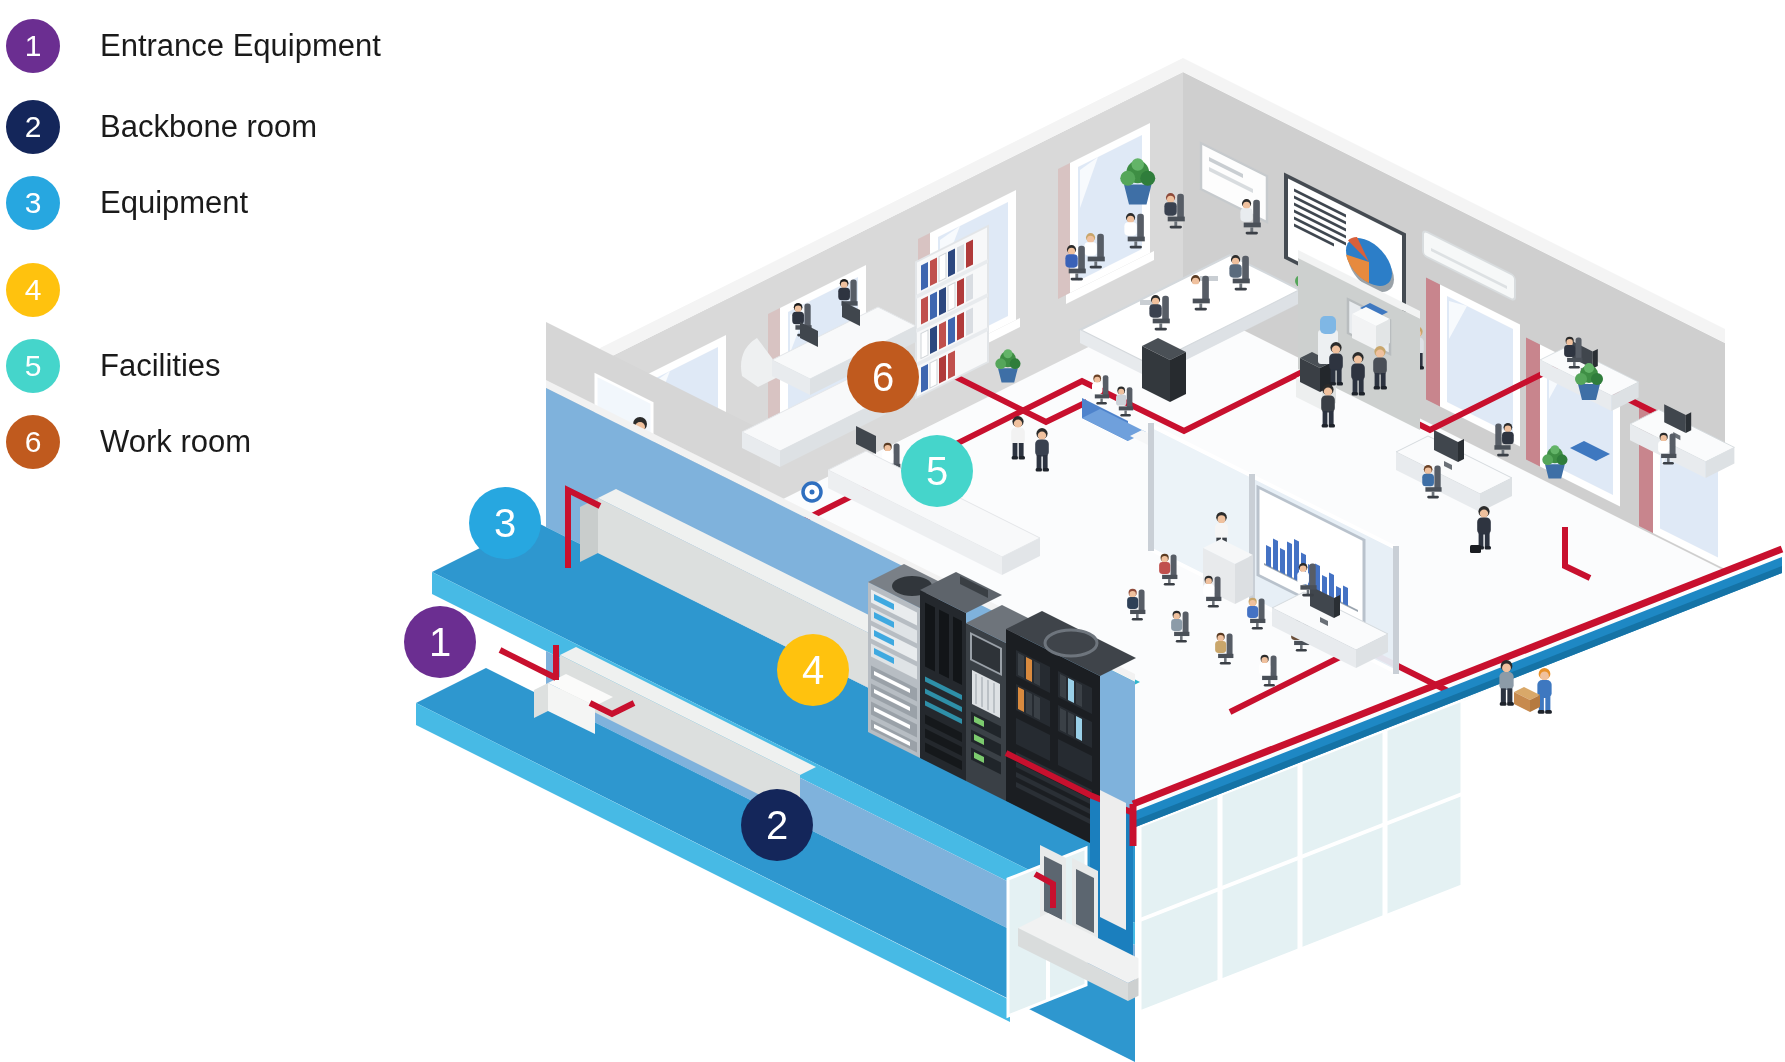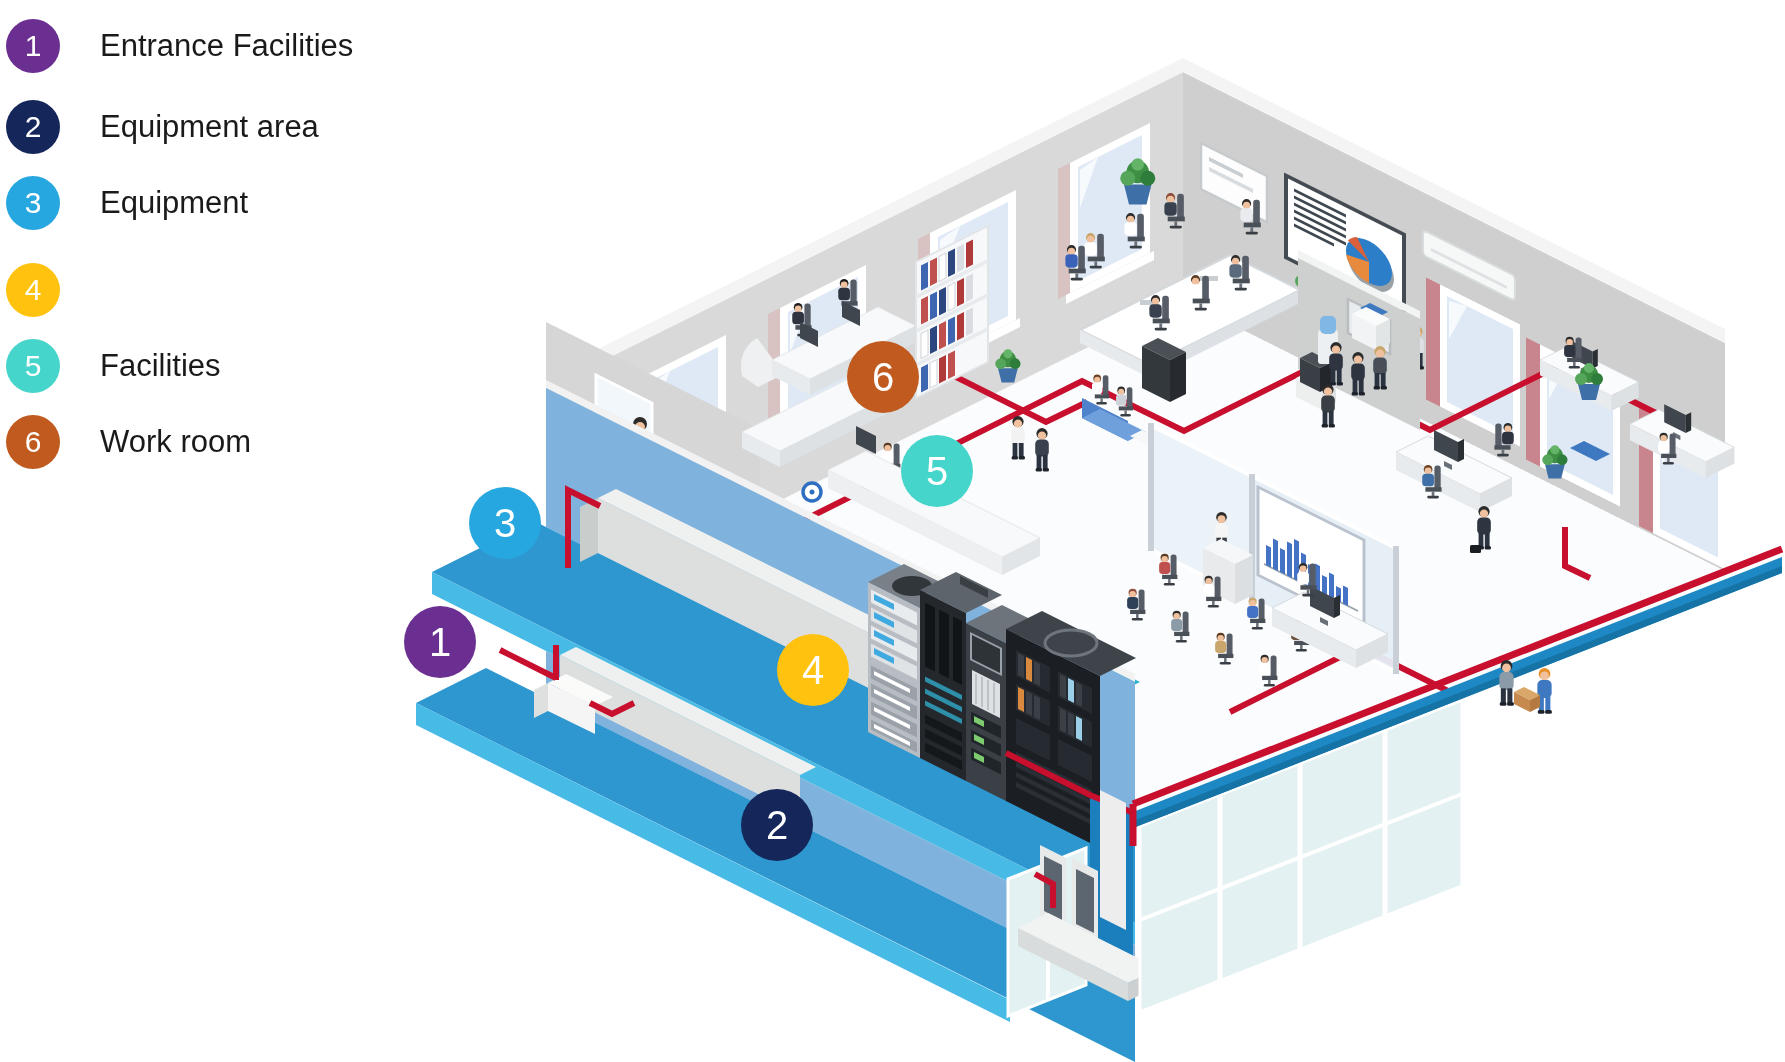--- a/index.html
+++ b/index.html
@@ -519,27 +519,27 @@
       </g>
     </g>
   </g>
 </svg>
 
 <div class="legend">
   <div class="legend-row" style="top:19px">
     <span class="dot c1">
           <span>1</span>
         </span>
-    <span class="legend-label">Entrance Facilities</span>
+    <span class="legend-label">Entrance Equipment</span>
   </div>
   <div class="legend-row" style="top:100px">
     <span class="dot c2">
           <span>2</span>
         </span>
-    <span class="legend-label">Equipment area</span>
+    <span class="legend-label">Backbone room</span>
   </div>
   <div class="legend-row" style="top:176px">
     <span class="dot c3">
           <span>3</span>
         </span>
     <span class="legend-label">Equipment</span>
   </div>
   <div class="legend-row" style="top:263px">
     <span class="dot c4">
           <span>4</span>

